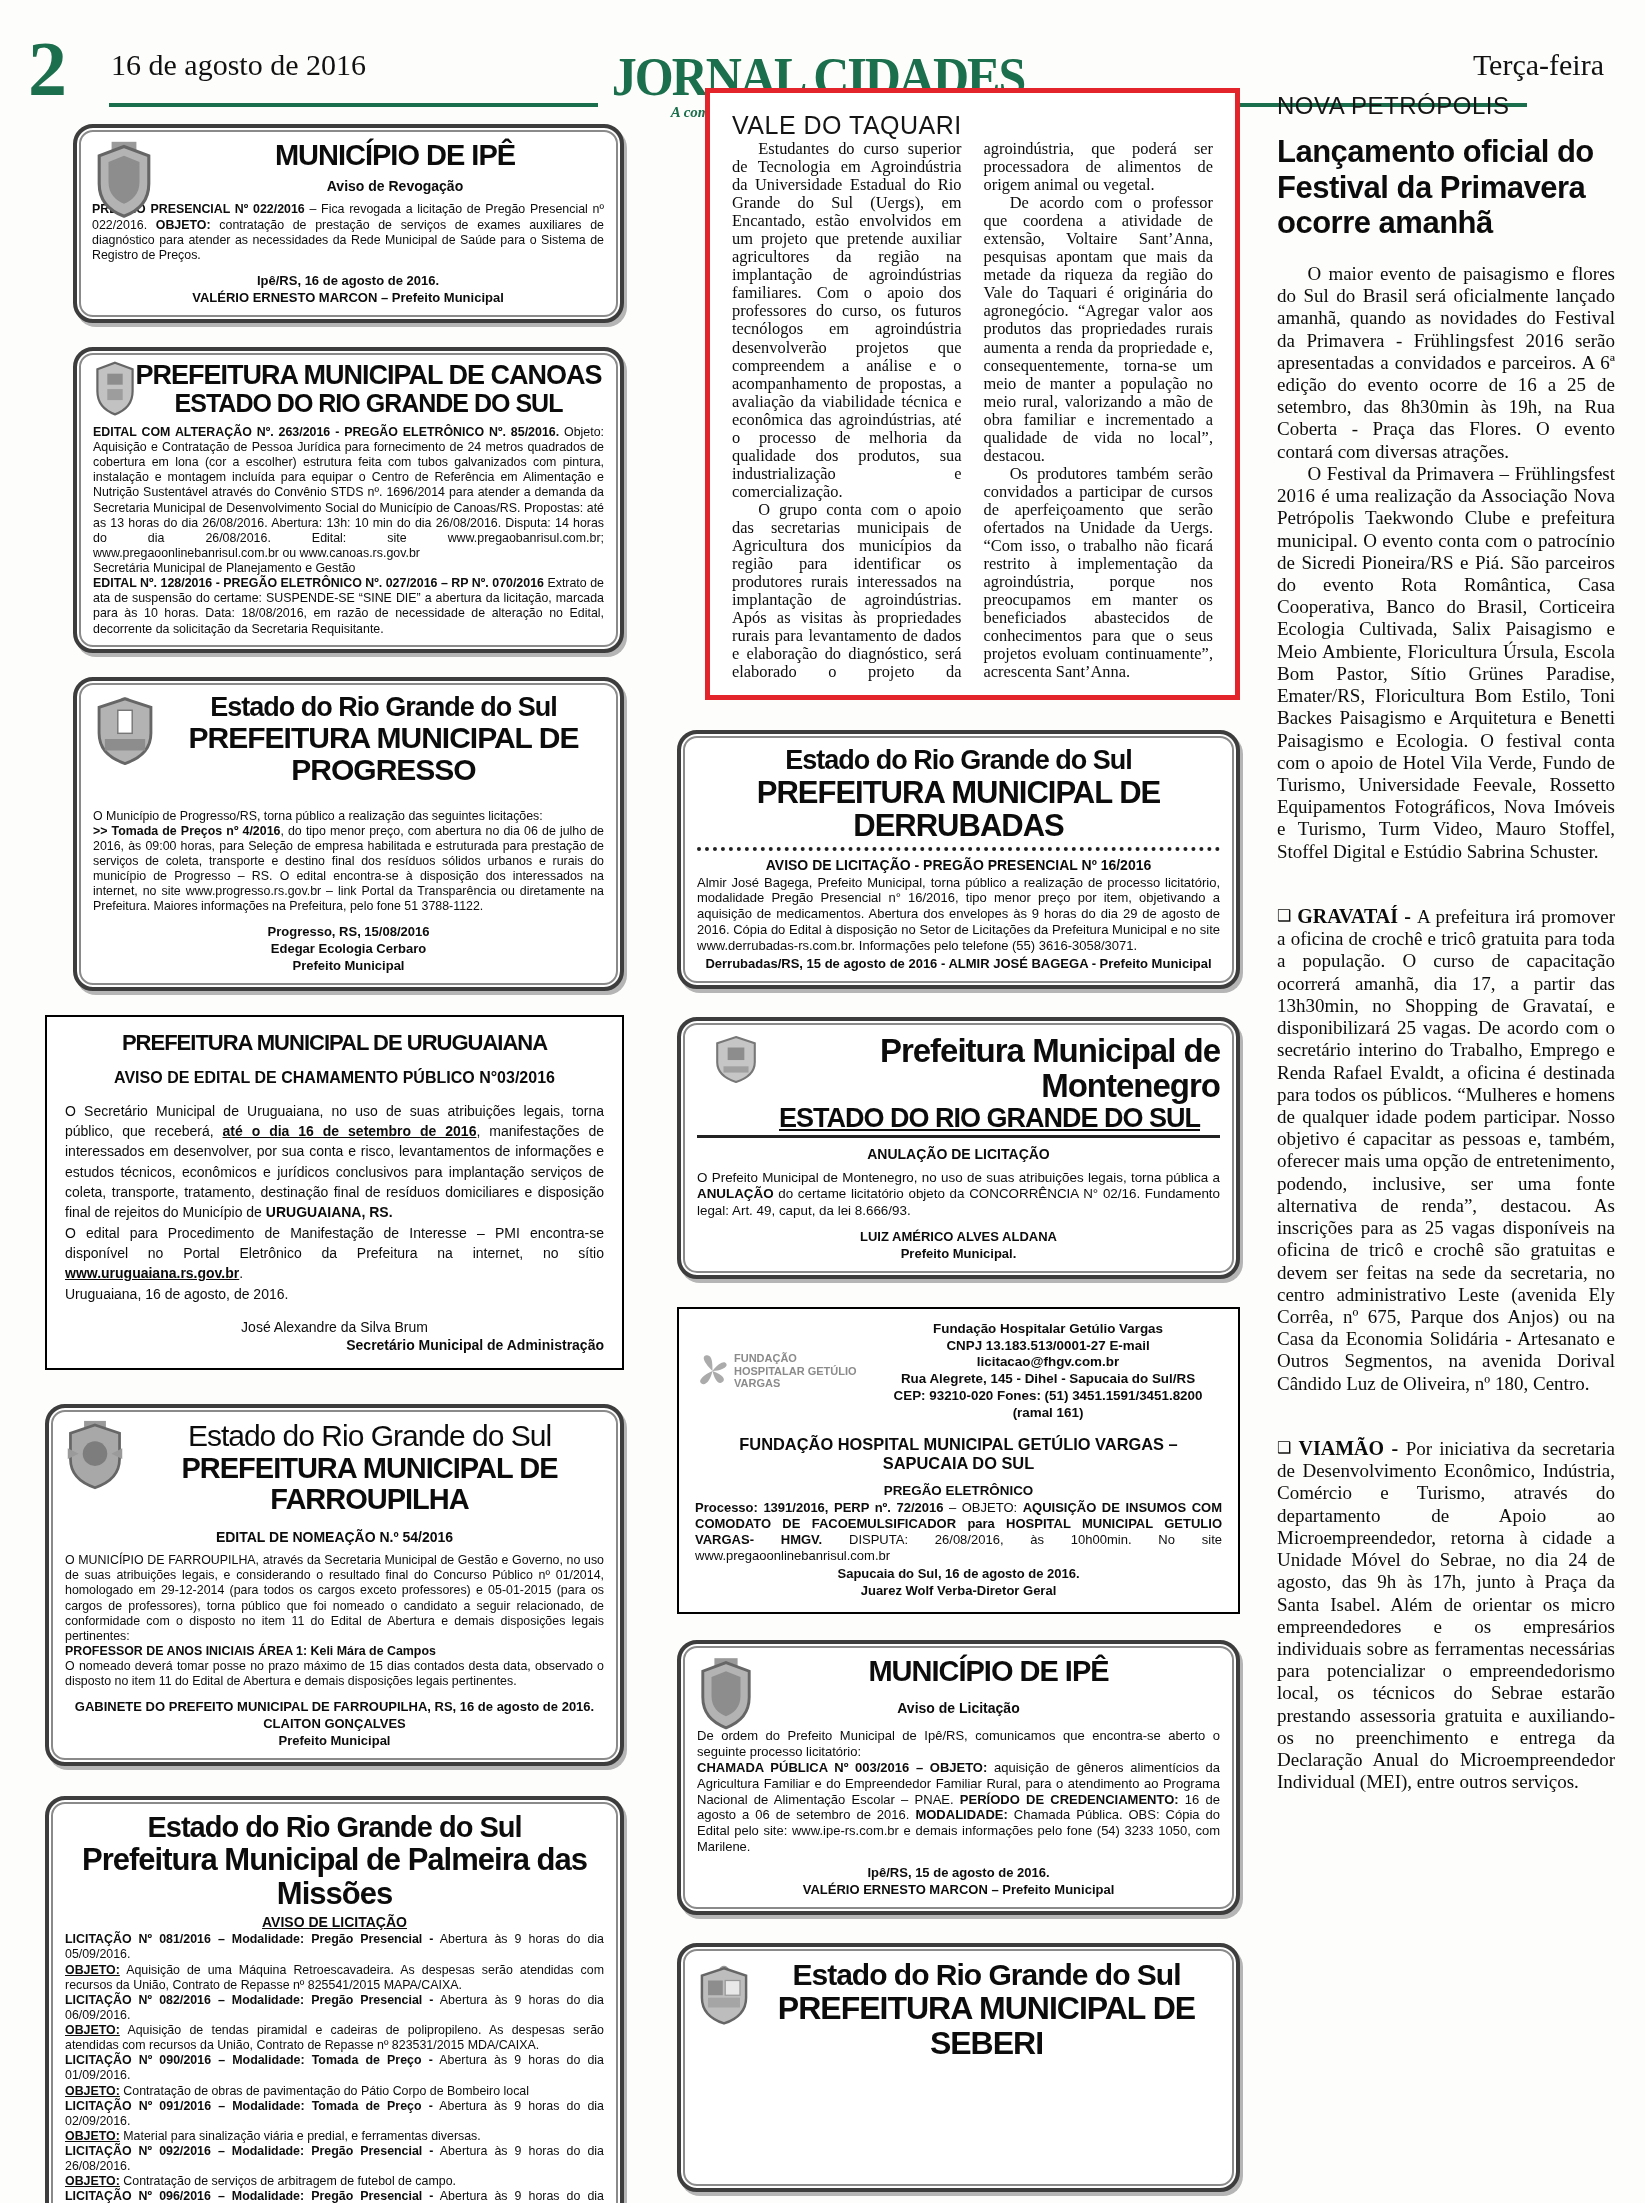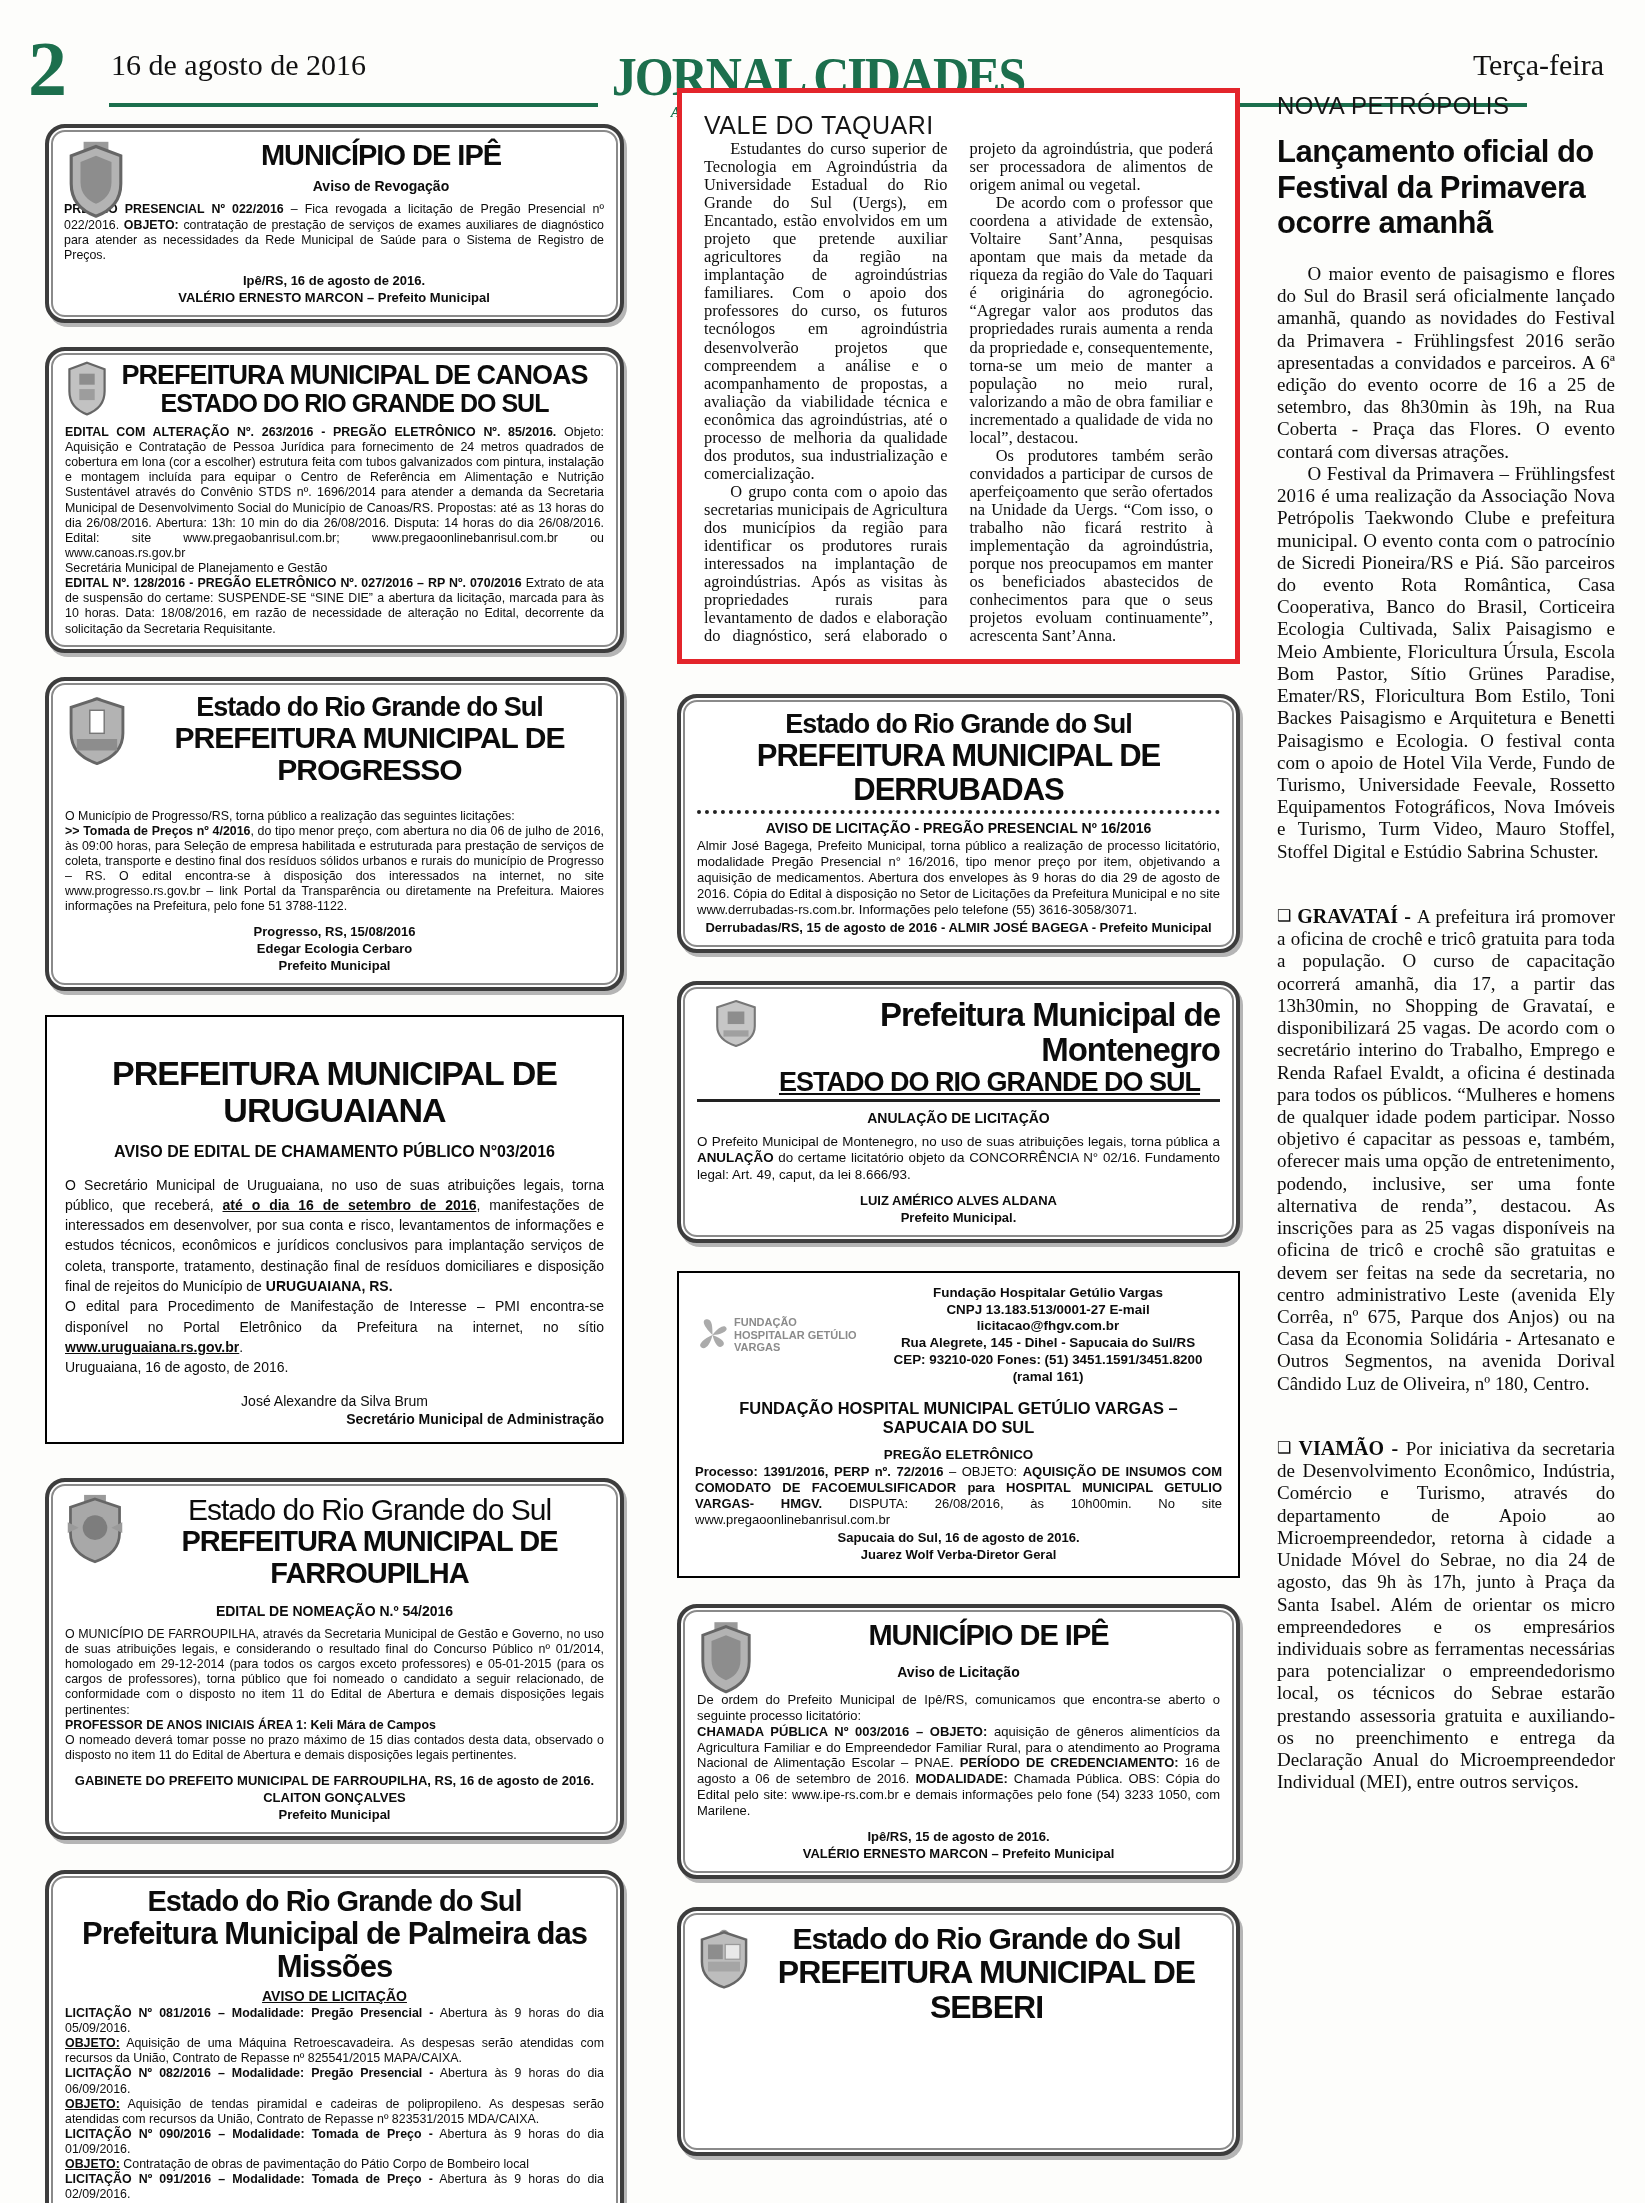--- a/index.html
+++ b/index.html
@@ -67,21 +67,21 @@
   .dotted-rule { border-bottom:4px dotted #222; margin:4px 0 6px; }
   .mont-head { border-bottom:3px solid #222; padding-bottom:2px; margin-bottom:6px; }
 
   #box-fhgv .fh-head { display:flex; align-items:center; gap:10px; }
   #box-fhgv .fh-logo { width:169px; flex:0 0 169px; display:flex; align-items:center; gap:4px; }
   #box-fhgv .fh-logo-text { font-size:11px; color:#8b8b8b; line-height:1.15; font-weight:bold; }
   #box-fhgv .fh-addr { flex:1; text-align:center; font-weight:bold; font-size:13.4px; line-height:1.25; }
   #box-fhgv .fh-title { text-align:center; font-weight:bold; font-size:16.4px; margin-top:14px; }
   #box-fhgv .fh-sub { text-align:center; font-weight:bold; font-size:13.4px; margin:10px 0 2px; }
 
-  .mb { margin-bottom:24px; }
+  .mb { margin-bottom:24px;margin-left:28px; }
 </style>
 </head>
 <body>
 
 <div id="header">
   <div id="page-number">2</div>
   <div id="header-date">16 de agosto de 2016</div>
   <div id="header-weekday">Terça-feira</div>
   <div id="masthead">
     <div class="mast-rule"></div>
@@ -141,21 +141,21 @@
     <p class="body-gap" style="margin-top:22px;"><span>O Município de Progresso/RS, torna público a realização das seguintes licitações:</span></p>
     <p><b>&gt;&gt; Tomada de Preços nº 4/2016</b><span>, do tipo menor preço, com abertura no dia 06 de julho de 2016, às 09:00 horas, para Seleção de empresa habilitada e estruturada para prestação de serviços de coleta, transporte e destino final dos resíduos sólidos urbanos e rurais do município de Progresso – RS. O edital encontra-se à disposição dos interessados na internet, no site www.progresso.rs.gov.br – link Portal da Transparência ou diretamente na Prefeitura. Maiores informações na Prefeitura, pelo fone 51 3788-1122.</span></p>
     <div class="sig">
       <div>Progresso, RS, 15/08/2016</div>
         <div>Edegar Ecologia Cerbaro</div>
         <div>Prefeito Municipal</div>
     </div>
   </div>
 
   <div class="sbox notice" style="margin-bottom:34px; padding:14px 18px;">
-    <div class="t-med" style="font-size:34px;margin-top:24px;">PREFEITURA MUNICIPAL DE URUGUAIANA</div>
+    <div class="t-med" style="font-size:22px;">PREFEITURA MUNICIPAL DE URUGUAIANA</div>
     <div class="t-sub" style="font-size:16px; margin:14px 0;">AVISO DE EDITAL DE CHAMAMENTO PÚBLICO N°03/2016</div>
     <p style="font-size:14px; line-height:1.45;"><span>O Secretário Municipal de Uruguaiana, no uso de suas atribuições legais, torna público, que receberá, </span><b class="ul">até o dia 16 de setembro de 2016</b><span>, manifestações de interessados em desenvolver, por sua conta e risco, levantamentos de informações e estudos técnicos, econômicos e jurídicos conclusivos para implantação serviços de coleta, transporte, tratamento, destinação final de resíduos domiciliares e disposição final de rejeitos do Município de </span><b>URUGUAIANA, RS.</b></p>
     <p style="font-size:14px; line-height:1.45;"><span>O edital para Procedimento de Manifestação de Interesse – PMI encontra-se disponível no Portal Eletrônico da Prefeitura na internet, no sítio </span><b class="ul">www.uruguaiana.rs.gov.br</b><span>.</span></p>
     <p style="font-size:14px; line-height:1.45;"><span>Uruguaiana, 16 de agosto, de 2016.</span></p>
     <div class="sig" style="font-weight:normal; font-size:14px; margin-top:14px;">
       <div>José Alexandre da Silva Brum</div>
         <div style="font-weight:bold;text-align:right;">Secretário Municipal de Administração</div>
     </div>
   </div>
 

